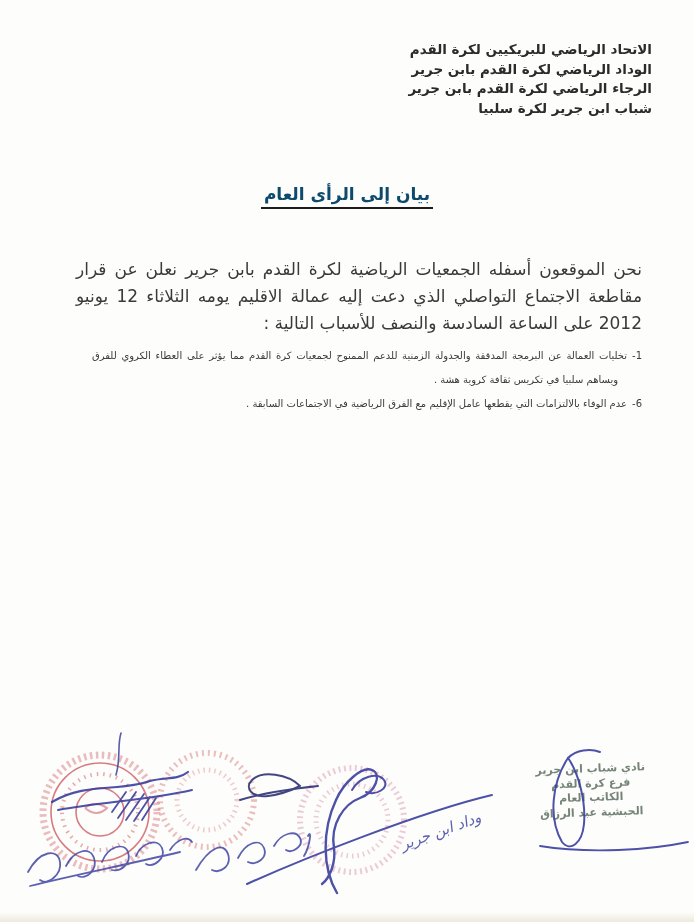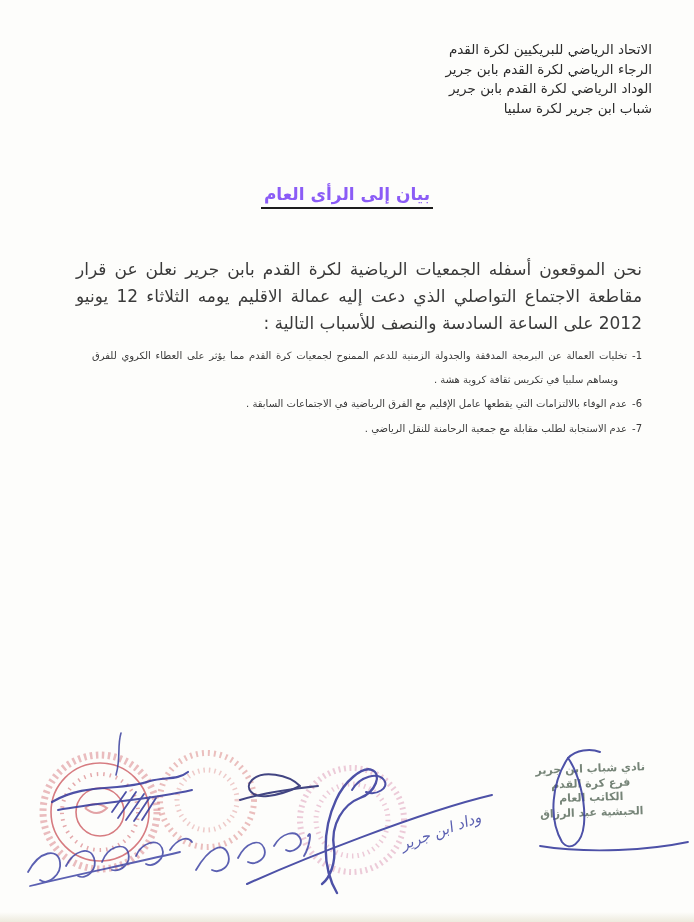--- a/index.html
+++ b/index.html
@@ -13,39 +13,39 @@
     font-family: "DejaVu Sans", sans-serif;
     color: #3a3a3a;
   }
   
   .header-clubs {
     position: absolute;
     top: 40px;
     right: 42px;
     direction: rtl;
     text-align: right;
-    font-weight: normal;
+    font-weight: bold;
     font-size: 13.5px;
     line-height: 19.5px;
     color: #2b2b2b;
   }
   
   .title-wrap {
     position: absolute;
     top: 184px;
     left: 0;
     width: 100%;
     text-align: center;
     direction: rtl;
   }
   .title-wrap .title {
     display: inline-block;
     font-weight: bold;
     font-size: 17px;
-    color: #8b5cf6;
+    color: #0c4a6e;
     border-bottom: 2px solid #1c1c1c;
     padding: 0 3px 3px 3px;
   }
   
   .intro {
     position: absolute;
     top: 239px;
     right: 52px;
     width: 566px;
     direction: rtl;
@@ -118,35 +118,34 @@
     background: linear-gradient(#fdfdfb, #edeadd);
   }
 </style>
 </head>
 <body>
 
 <div class="page">
 
   <div class="header-clubs">
     <div>الاتحاد الرياضي للبريكيين لكرة القدم</div>
+    <div>الوداد الرياضي لكرة القدم بابن جرير</div>
     <div>الرجاء الرياضي لكرة القدم بابن جرير</div>
-    <div>الوداد الرياضي لكرة القدم بابن جرير</div>
     <div>شباب ابن جرير لكرة سلبيا</div>
   </div>
 
   <div class="title-wrap">
     <span class="title">بيان إلى الرأى العام</span>
   </div>
 
   <p class="intro">نحن الموقعون أسفله الجمعيات الرياضية لكرة القدم بابن جرير نعلن عن قرار مقاطعة الاجتماع التواصلي الذي دعت إليه عمالة الاقليم يومه الثلاثاء 12 يونيو 2012 على الساعة السادسة والنصف للأسباب التالية :</p>
 
   <div class="reasons">
     <div class="reason"><span class="num">1-</span><span>تخليات العمالة عن البرمجة المدققة والجدولة الزمنية للدعم الممنوح لجمعيات كرة القدم مما يؤثر على العطاء الكروي للفرق ويساهم سلبيا في تكريس ثقافة كروية هشة .</span></div>
     <div class="reason"><span class="num">6-</span><span>عدم الوفاء بالالتزامات التي يقطعها عامل الإقليم مع الفرق الرياضية في الاجتماعات السابقة .</span></div>
-    <div class="reason"><span class="num">7-</span><span>عدم الاستجابة لطلب مقابلة مع جمعية الرحامنة للنقل الرياضي .</span></div>
   </div>
 
   <div class="stamp-text">
     <div>نادي شباب ابن جرير</div>
     <div>فرع كرة القدم</div>
     <div>الكاتب العام</div>
     <div>الحبشية عبد الرزاق</div>
   </div>
 
   <div class="handwritten-note">وداد ابن جرير</div>

